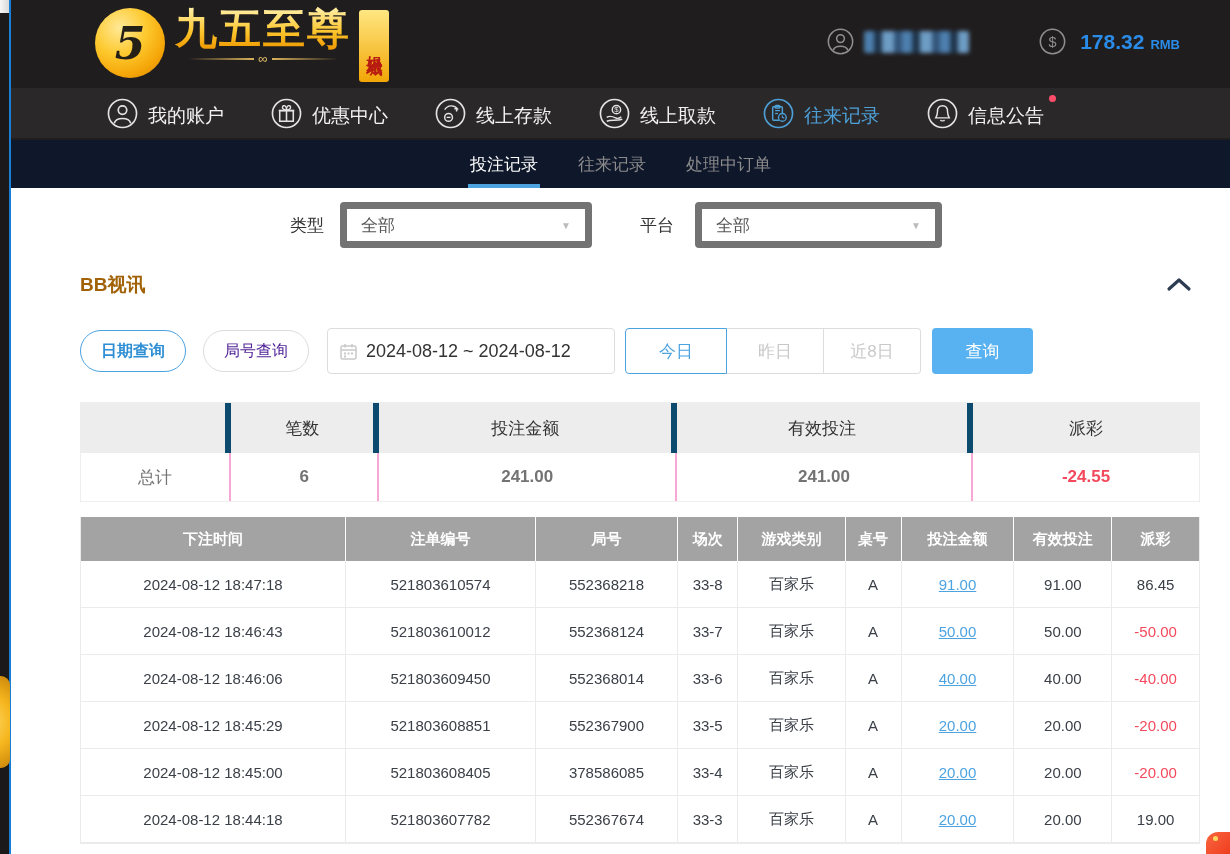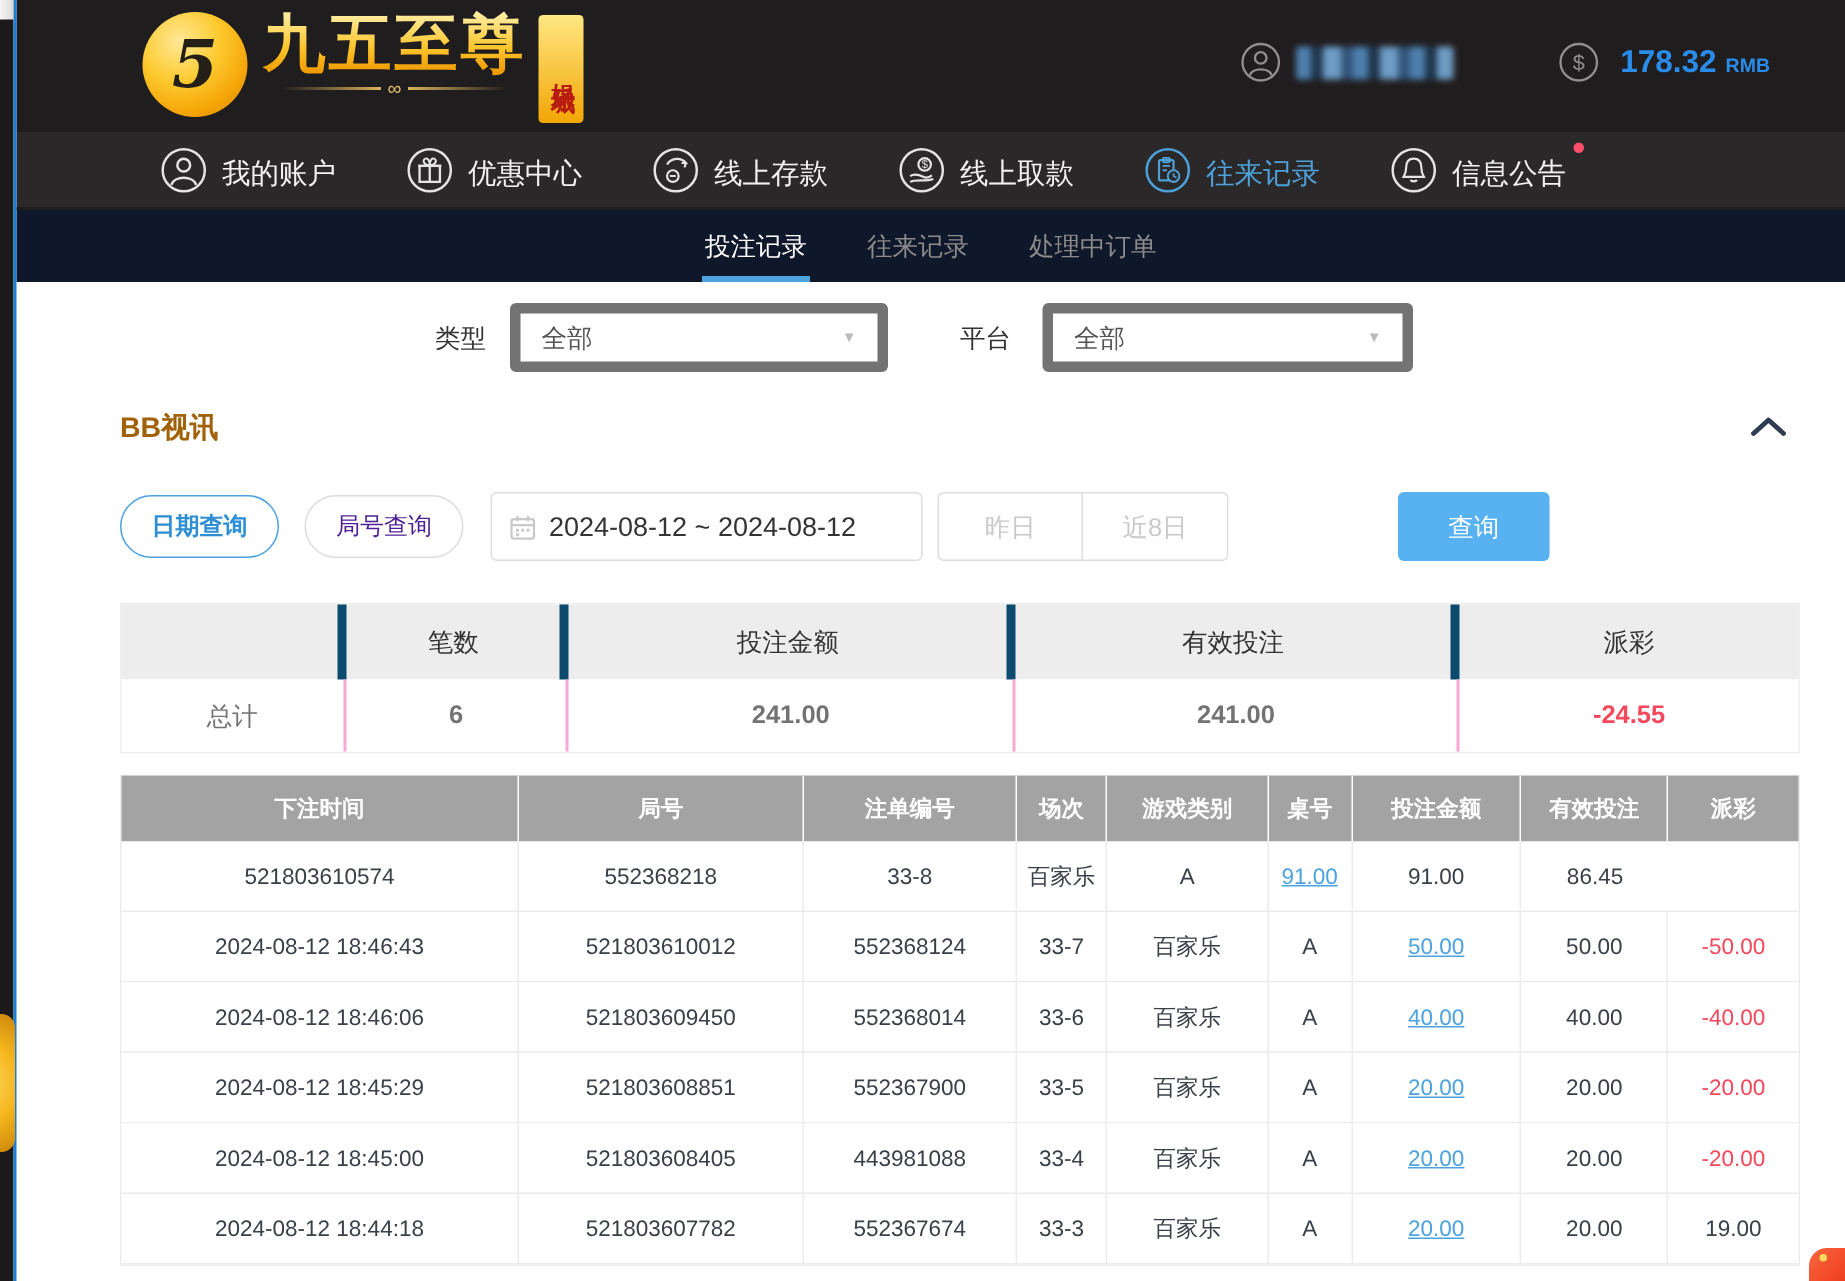--- a/index.html
+++ b/index.html
@@ -266,20 +266,21 @@
           <line x1="12" y1="1" x2="12" y2="4.5" stroke="#c9c9c9" stroke-width="1.5"></line>
           <rect x="4" y="9.5" width="2" height="2" fill="#c9c9c9"></rect>
             <rect x="7.5" y="9.5" width="2" height="2" fill="#c9c9c9"></rect>
           <rect x="11" y="9.5" width="2" height="2" fill="#c9c9c9"></rect>
             <rect x="4" y="12.5" width="2" height="2" fill="#c9c9c9"></rect>
         </svg>
         <span class="rng">2024-08-12 ~ 2024-08-12</span>
       </div>
 
       <div class="btn-group">
+        <div class="seg active" style="width:102px;">今日</div>
         <div class="seg" style="width:97px;">昨日</div>
         <div class="seg" style="width:97px;">近8日</div>
       </div>
 
       <button class="search-btn">查询</button>
 
       <div class="sumtbl">
         <div class="sum-head">
           <div class="c"></div>
           <div class="c">笔数</div>
@@ -292,31 +293,32 @@
           <div class="c">6</div>
           <div class="c">241.00</div>
           <div class="c">241.00</div>
           <div class="c neg">-24.55</div>
         </div>
       </div>
 
       <div class="bettbl">
         <div class="bt-head">
             <div class="c">下注时间</div>
+            <div class="c">注单编号</div>
             <div class="c">局号</div>
-            <div class="c">注单编号</div>
             <div class="c">场次</div>
             <div class="c">游戏类别</div>
             <div class="c">桌号</div>
             <div class="c">投注金额</div>
             <div class="c">有效投注</div>
             <div class="c">派彩</div>
           </div>
         <div>
             <div class="bt-row">
+              <div class="c">2024-08-12 18:47:18</div>
               <div class="c">521803610574</div>
               <div class="c">552368218</div>
               <div class="c">33-8</div>
               <div class="c">百家乐</div>
               <div class="c">A</div>
               <div class="c">
                 <span class="bet-link">91.00</span>
               </div>
               <div class="c">91.00</div>
               <div class="c">86.45</div>
@@ -356,21 +358,21 @@
               <div class="c">A</div>
               <div class="c">
                 <span class="bet-link">20.00</span>
               </div>
               <div class="c">20.00</div>
               <div class="c neg">-20.00</div>
             </div>
             <div class="bt-row">
               <div class="c">2024-08-12 18:45:00</div>
               <div class="c">521803608405</div>
-              <div class="c">443981088</div>
+              <div class="c">378586085</div>
               <div class="c">33-4</div>
               <div class="c">百家乐</div>
               <div class="c">A</div>
               <div class="c">
                 <span class="bet-link">20.00</span>
               </div>
               <div class="c">20.00</div>
               <div class="c neg">-20.00</div>
             </div>
             <div class="bt-row">

